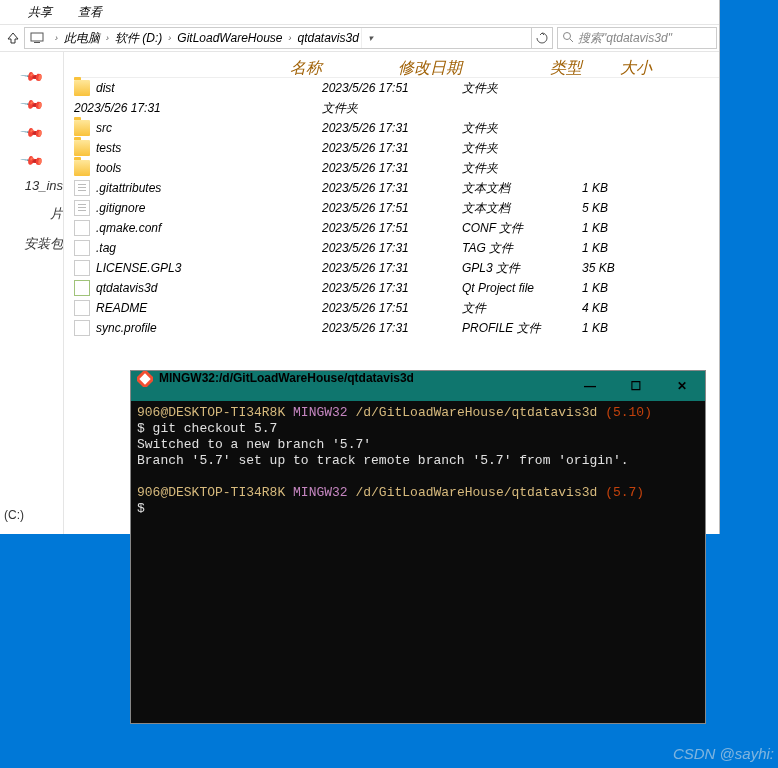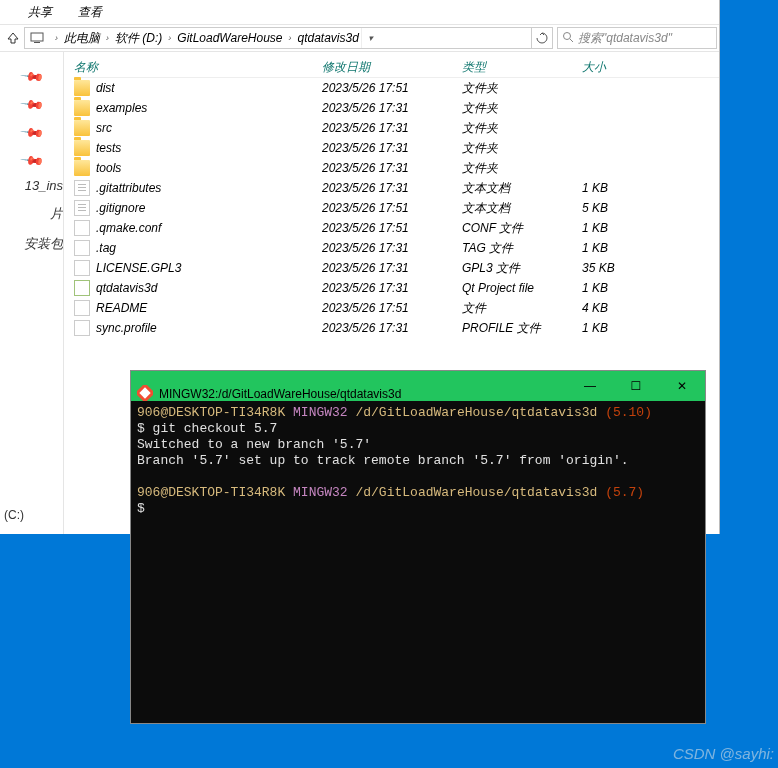--- a/index.html
+++ b/index.html
@@ -48,23 +48,24 @@
   padding-top: 10px;
   display:flex; flex-direction:column; align-items:center;
 }
 .pin { color:#777; margin: 6px 0; font-size: 14px; transform: rotate(45deg); }
 .side-label { font-size: 13px; color:#333; margin: 4px 0 8px; text-align:right; width:100%; white-space:nowrap; overflow:hidden; }
 .main { flex:1; padding-left: 10px; }
 .cols {
   display: grid;
   grid-template-columns: 248px 140px 120px 70px;
   height: 26px; align-items: center;
-  color: #0f766e; font-size: 12px;
+  color: #a16207; font-size: 16px;
   border-bottom: 1px solid #eee;
   padding-top: 6px;
+  text-align: right;
 }
 .row {
   display: grid;
   grid-template-columns: 248px 140px 120px 70px;
   height: 20px; align-items: center;
   font-size: 12px;
 }
 .namecell { display:flex; align-items:center; }
 .ic { width: 16px; height: 16px; margin-right: 6px; display:inline-flex;align-items:center;justify-content:center; }
 .folder-ic { background: linear-gradient(#ffe79a,#f9c23c); border-radius:1px; position:relative; }
@@ -73,22 +74,22 @@
 .file-ic.text::after { content:""; position:absolute; left:3px; top:3px; right:3px; height:1px; background:#bbb; box-shadow:0 3px 0 #bbb,0 6px 0 #bbb;}
 .file-ic.pro { border-color:#a0c37a; }
 .sizecell { text-align:left; padding-right:14px; }
 .term {
   position: absolute; left: 130px; top: 370px;
   width: 576px; height: 354px;
   background: #0c0c0c; border: 1px solid #888;
   display:flex; flex-direction:column;
 }
 .term-title {
-  height: 30px; background: #22c55e; display:flex; align-items:flex-end;
-  padding-left: 6px; font-size: 12px;
+  height: 30px; background: #0f766e; display:flex; align-items:flex-start;
+  padding-left: 6px; font-size: 12px; font-weight: bold;
 }
 .term-logo { width:16px; height:16px; margin-right:6px; display:inline-block; }
 .term-btns { margin-left:auto; display:flex; }
 .term-btn { width:46px; height:30px; display:flex;align-items:center;justify-content:center; font-size:12px; }
 .term-body {
   flex:1; padding: 4px 6px;
   font-family: Consolas, "Courier New", monospace;
   font-size: 13px; line-height: 16px;
 }
 .p-yellow { color:#d7ba7d; }
@@ -173,24 +174,20 @@
           <div class="row">
             <div class="namecell">
               <span class="ic folder-ic"></span>
               <span>dist</span>
             </div>
             <div>2023/5/26 17:51</div>
             <div>文件夹</div>
             <div class="sizecell"></div>
           </div>
           <div class="row">
-            <div class="namecell">
-              <span class="ic folder-ic"></span>
-              <span>examples</span>
-            </div>
             <div>2023/5/26 17:31</div>
             <div>文件夹</div>
             <div class="sizecell"></div>
           </div>
           <div class="row">
             <div class="namecell">
               <span class="ic folder-ic"></span>
               <span>src</span>
             </div>
             <div>2023/5/26 17:31</div>

